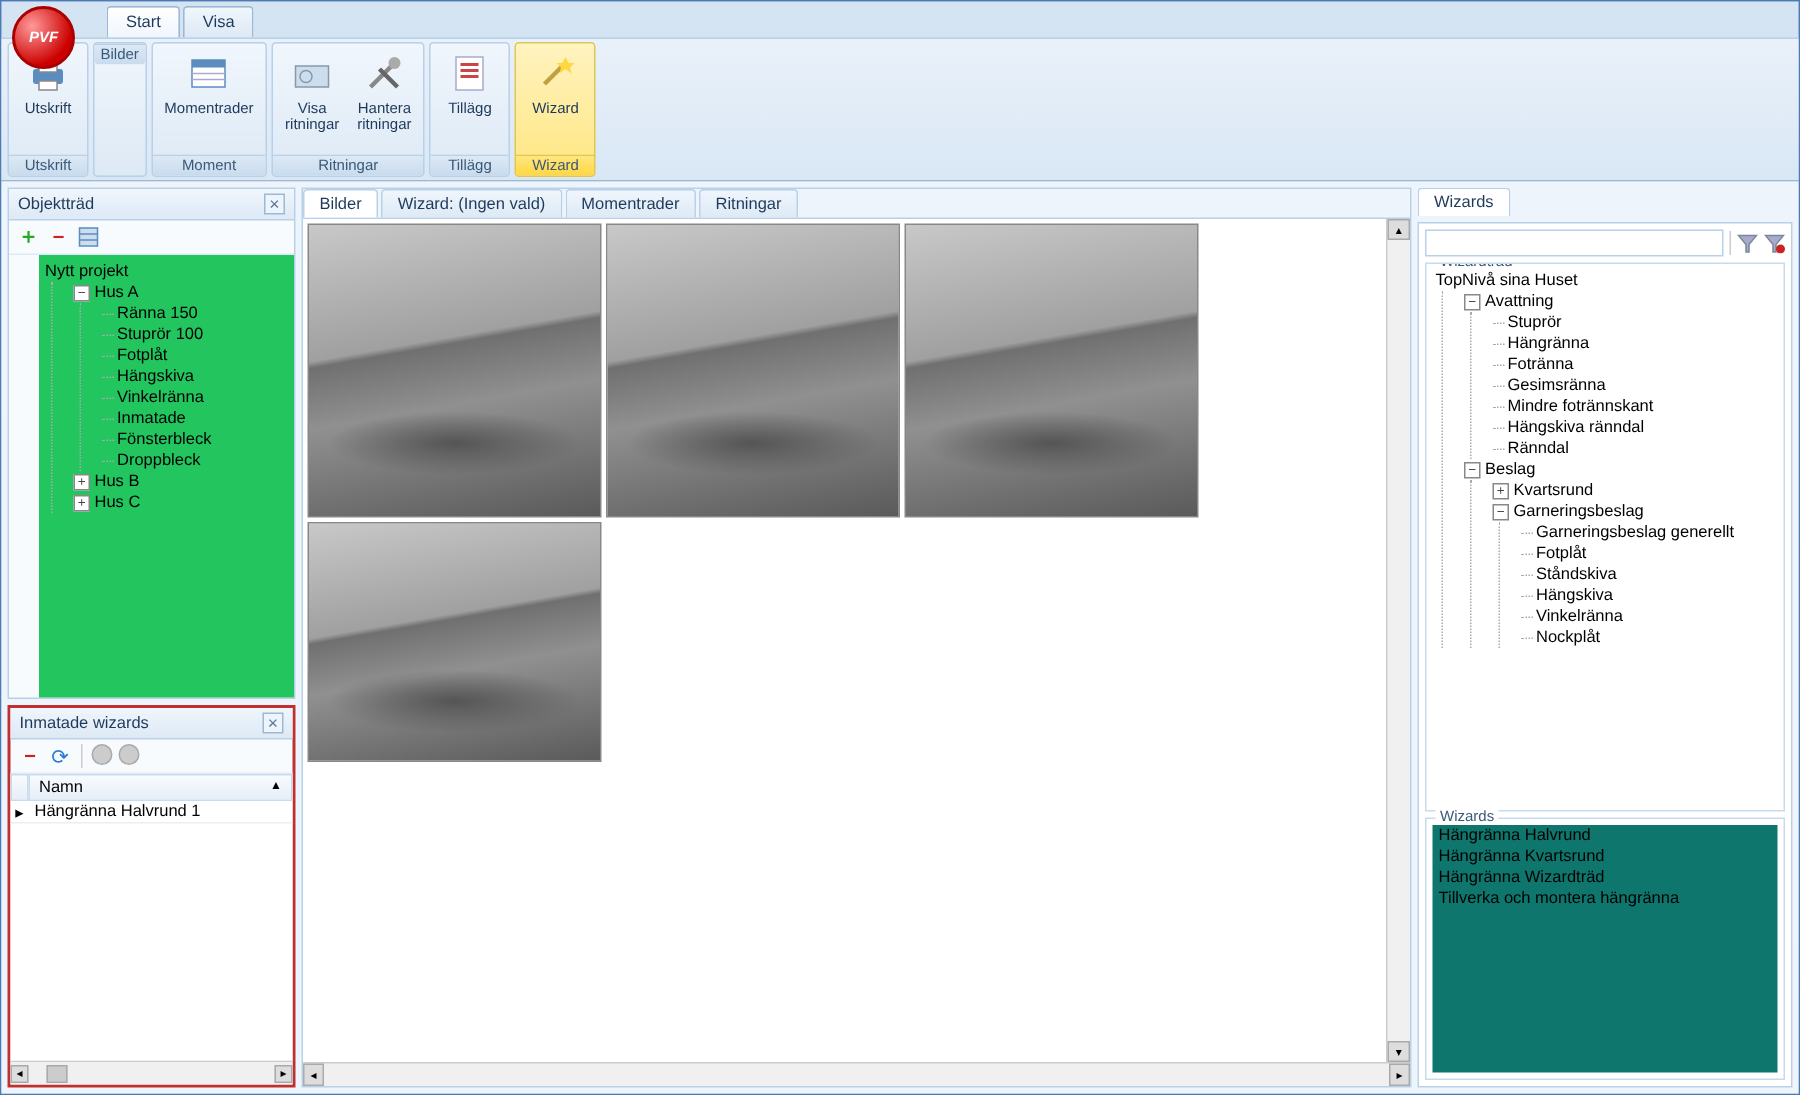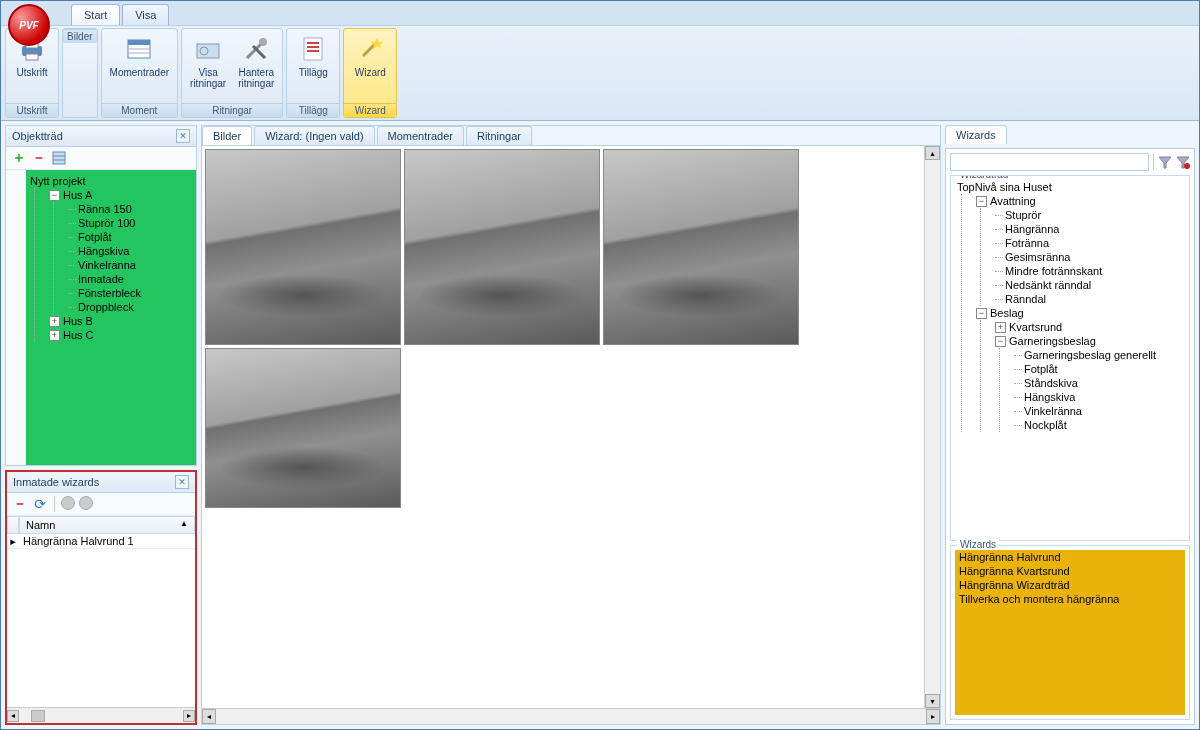--- a/index.html
+++ b/index.html
@@ -91,21 +91,21 @@
 
 
 .wizards-header-tab { padding: 3px 10px; border: 1px solid #b8d0e8; border-bottom: none; background: #fff; border-radius: 3px 3px 0 0; width: fit-content; font-size: 11px; color: #1e395b; }
 .wizards-body { flex: 1; border: 1px solid #b8d0e8; background: #fff; display: flex; flex-direction: column; padding: 4px; gap: 4px; overflow: hidden; }
 .search-row { display: flex; gap: 4px; align-items: center; }
 .search-row input { flex: 1; border: 1px solid #b8d0e8; padding: 2px 4px; font-size: 11px; }
 .filter-icon { width: 14px; height: 14px; cursor: pointer; }
 .fieldset { border: 1px solid #c8dbed; padding: 4px; position: relative; }
 .fieldset-label { position: absolute; top: -7px; left: 6px; background: #fff; padding: 0 3px; font-size: 10px; color: #3a5a7a; }
 .wizard-tree { flex: 1; overflow-y: scroll; background: #fff; }
-.wizard-list { height: 165px; overflow: auto; background: #eab308; }
+.wizard-list { height: 165px; overflow: auto; background: #0f766e; }
 .wizard-list div { padding: 1px 4px; cursor: pointer; }
 
 </style>
 </head>
 <body>
 
 <div class="window">
 
 
   <div class="app-row">
@@ -374,21 +374,21 @@
                 <div class="tree-node tree-leaf">
                     <span>Fotränna</span>
                   </div>
                 <div class="tree-node tree-leaf">
                     <span>Gesimsränna</span>
                   </div>
                 <div class="tree-node tree-leaf">
                     <span>Mindre fotrännskant</span>
                   </div>
                 <div class="tree-node tree-leaf">
-                    <span>Nedsänkt ränndal</span>
+                    <span>Hängskiva ränndal</span>
                   </div>
                 <div class="tree-node tree-leaf">
                     <span>Ränndal</span>
                   </div>
               </div>
               <div class="tree-node">
                   <span class="exp">−</span>
                   <span>Beslag</span>
                 </div>
               <div class="tree-children">

